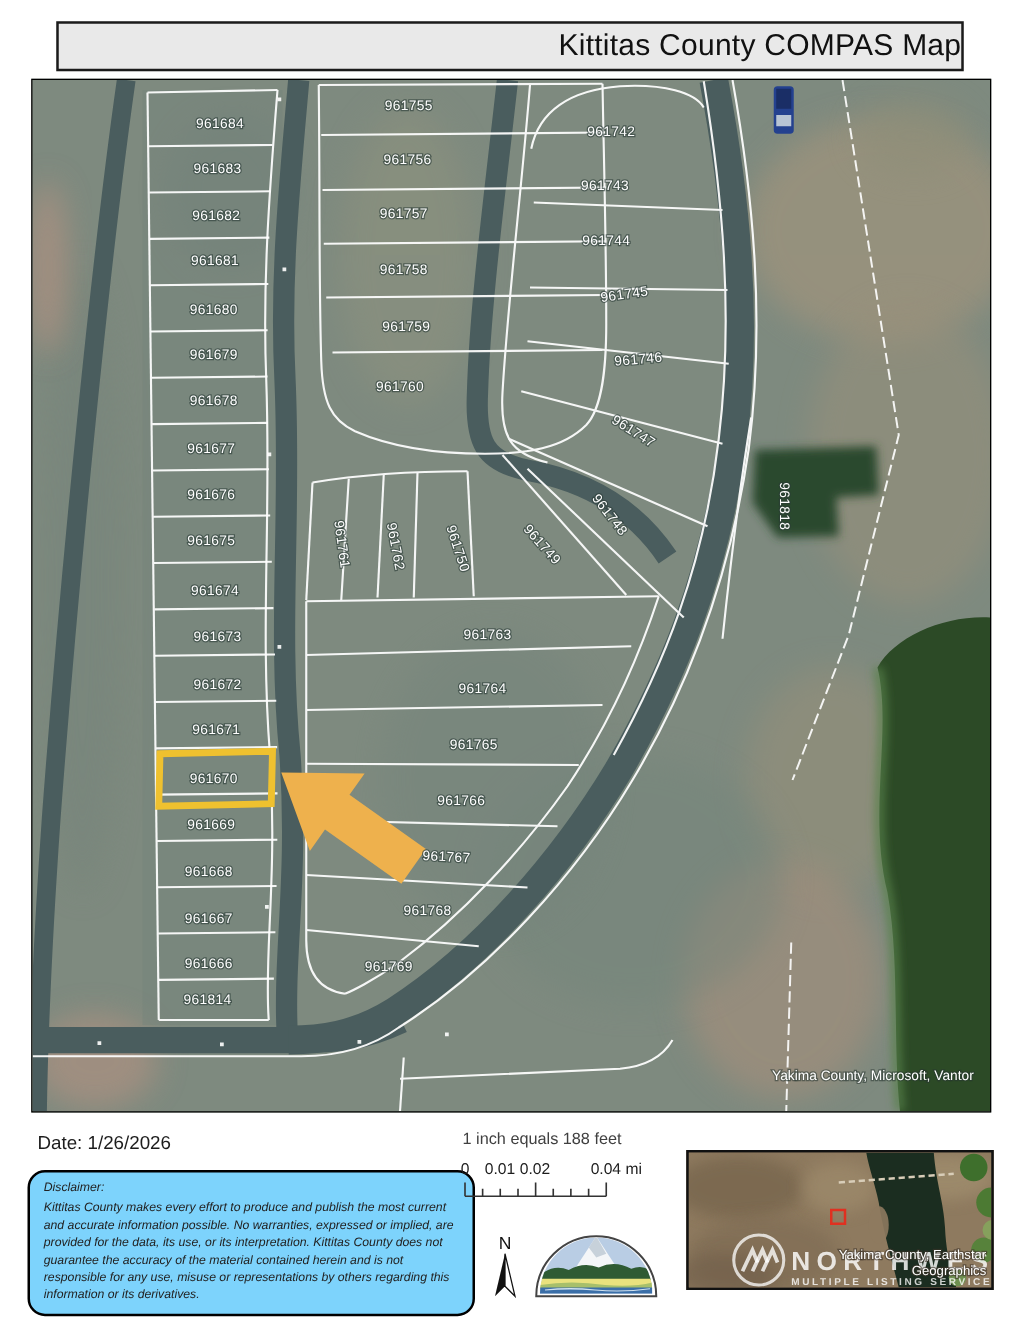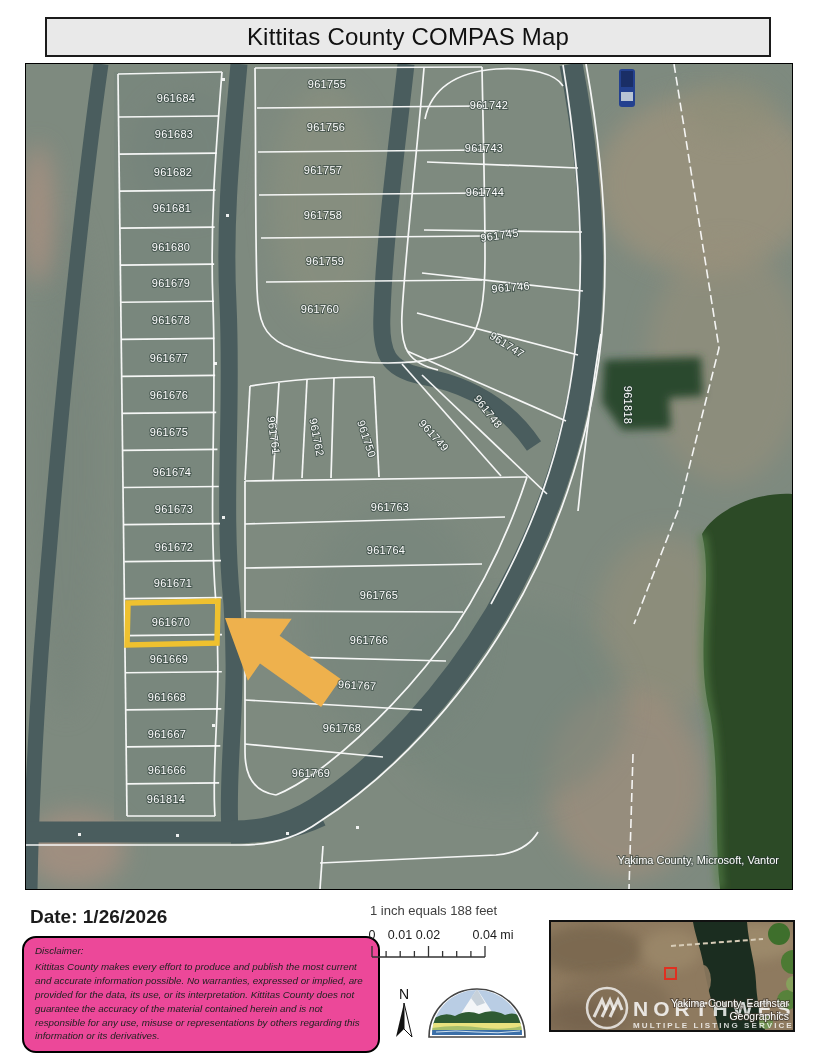--- a/index.html
+++ b/index.html
@@ -1,26 +1,26 @@
 <!DOCTYPE html>
 <html><head>
 <meta charset="utf-8">
 <style>
   html,body{margin:0;padding:0;}
   body{width:816px;height:1056px;position:relative;background:#ffffff;
        font-family:"Liberation Sans",sans-serif;overflow:hidden;}
   .abs{position:absolute;}
   .title-bar{left:45px;top:17px;width:722px;height:36px;border:2px solid #1b1b1b;
-       background:#e9e9e9;display:flex;align-items:center;justify-content:center;
+       background:#e9e9e9;display:flex;align-items:center;justify-content:flex-end;
        font-size:24px;color:#111;letter-spacing:.2px;}
   .map-frame{left:25px;top:63px;width:766px;height:825px;border:1.5px solid #000;
        overflow:hidden;background:#7E8A7F;}
-  .date-text{left:30px;top:906px;font-size:19px;color:#1c1c1c;font-weight:bold;}
+  .date-text{left:30px;top:906px;font-size:15px;color:#1c1c1c;}
   .disclaimer{left:22px;top:936px;width:332px;border:2px solid #000;border-radius:14px;
-       background:#ec4899;padding:6px 11px 8px 11px;font-style:italic;
+       background:#7dd3fc;padding:6px 11px 8px 11px;font-style:italic;
        font-size:9.8px;line-height:1.42;color:#222;}
   .disc-title{margin-bottom:2px;}
   .scale-text{left:370px;top:903px;font-size:13px;color:#404040;}
   .ruler-svg{left:364px;top:926px;}
   .north-svg{left:389px;top:986px;}
   .logo-svg{left:426px;top:983px;}
   .inset{left:549px;top:920px;width:242px;height:108px;border:2px solid #111;
        overflow:hidden;background:#8E7A5F;}
   .plabel{font-family:"Liberation Sans",sans-serif;font-size:11px;fill:#ffffff;
        stroke:rgba(42,60,55,.62);stroke-width:2px;paint-order:stroke;

